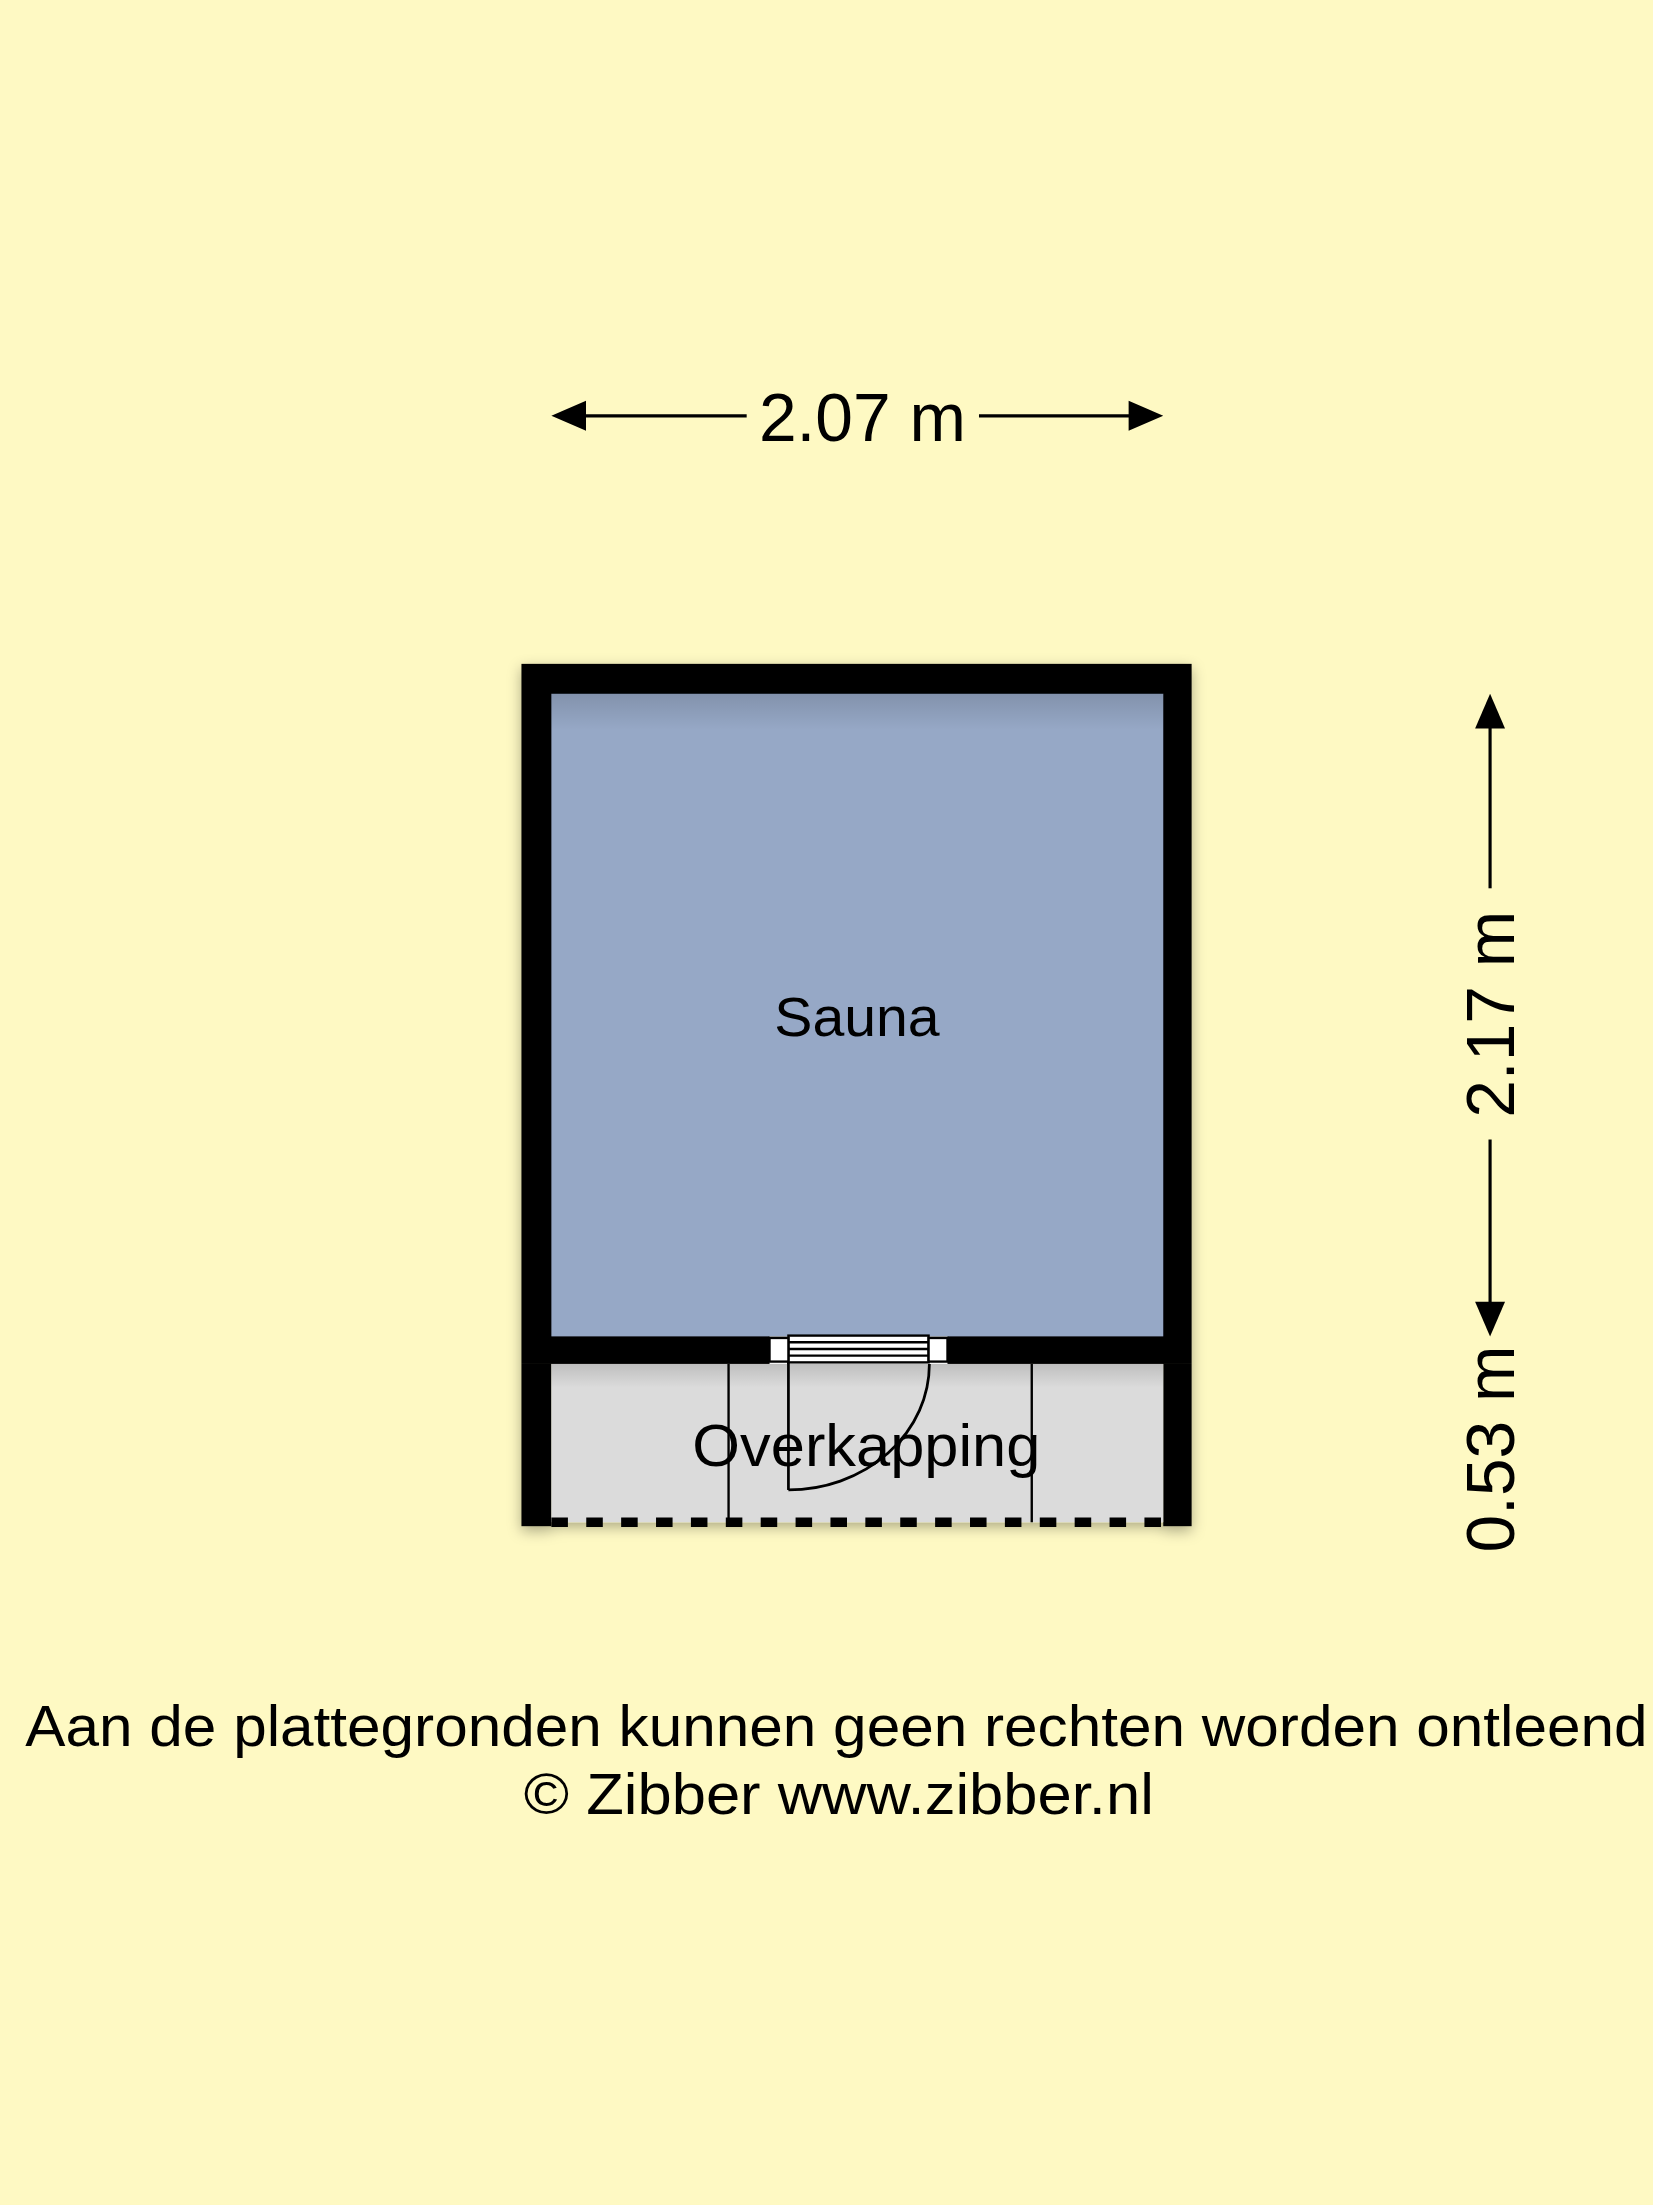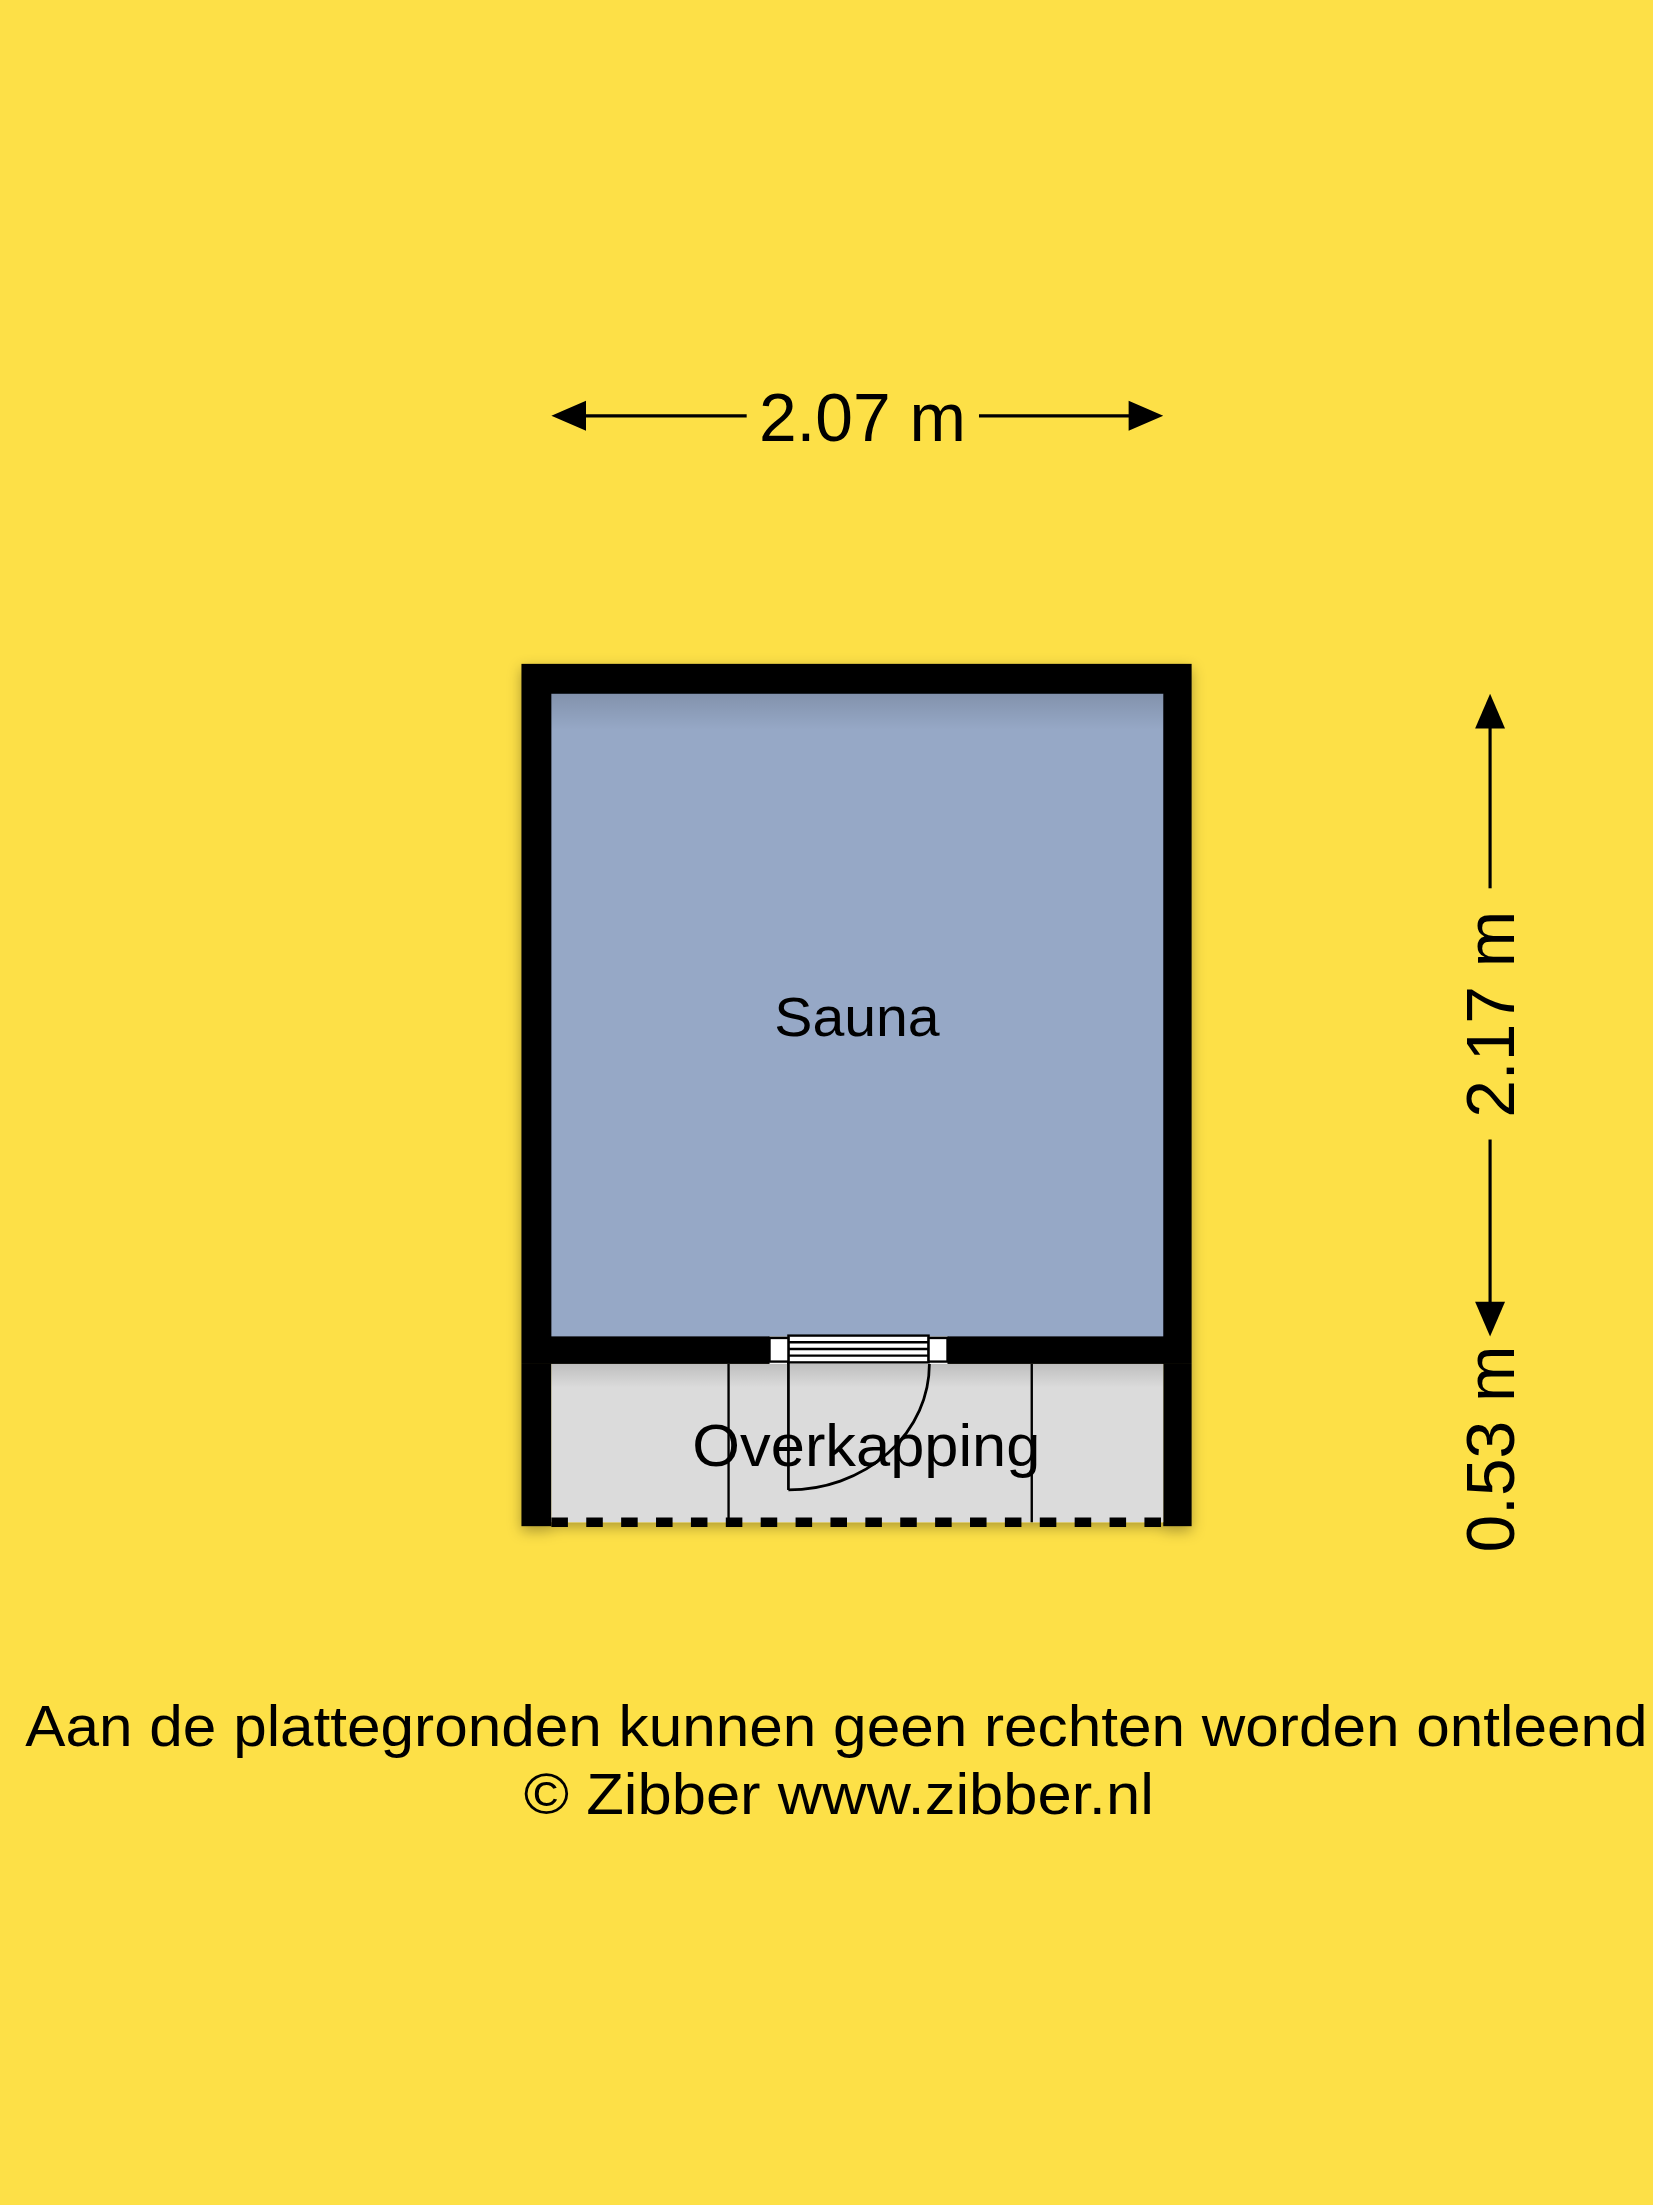--- a/index.html
+++ b/index.html
@@ -1,20 +1,20 @@
 <!DOCTYPE html>
 <html style="font-size:12.6px"><head>
 <meta charset="utf-8">
 <style>
   html, body { margin: 0; padding: 0; background: #ffffff; }
   .canvas-wrap {
     position: relative;
     width: 1654px;
     height: 2205px;
-    background: #fde047;
+    background: #fef9c3;
     overflow: hidden;
   }
   svg { display: block; }
   text {
     font-family: "Liberation Sans", "DejaVu Sans", sans-serif;
     fill: #000000;
   }
   .room-label   { font-size: 70px; }
   .room-label-lg{ font-size: 76px; }
   .dim-label    { font-size: 86px; }

